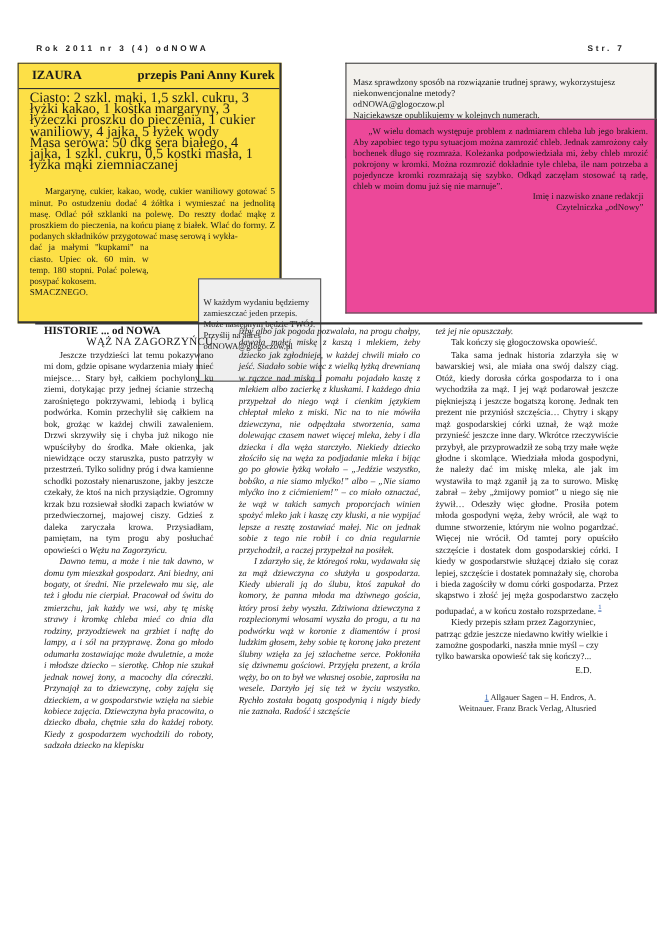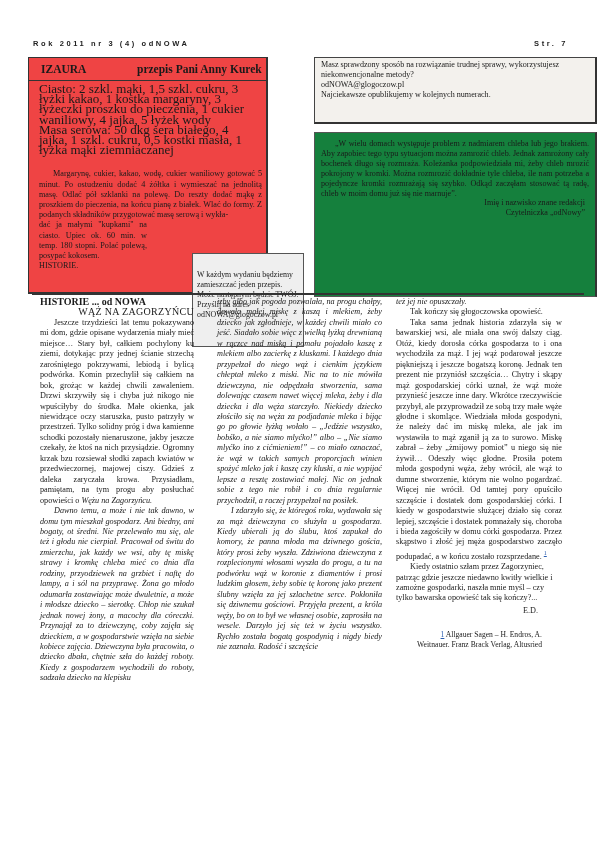--- a/index.html
+++ b/index.html
@@ -4,42 +4,42 @@
 <style>
   html, body { margin: 0; padding: 0; background: #ffffff; }
   body { width: 603px; height: 853px; position: relative; overflow: hidden;
          font-family: "Liberation Serif", serif; color: #1a1a1a; }
   .header { position: absolute; top: 39px; left: 33px; width: 535px; height: 12px;
             font-family: "Liberation Sans", sans-serif; font-weight: bold; font-size: 7.5px;
             letter-spacing: 2.6px; color: #222; }
   .header .left { position: absolute; left: 0; top: 0; }
   .header .right { position: absolute; right: 0; top: 0; }
 
-  .recipe { position: absolute; left: 28px; top: 57px; width: 237px; height: 234px;
-            border: 1.5px solid #333; border-right: 2.5px solid #333; border-bottom: 2.5px solid #333; background: #ef4444; }
+  .recipe { position: absolute; left: 16px; top: 57px; width: 237px; height: 234px;
+            border: 1.5px solid #333; border-right: 2.5px solid #333; border-bottom: 2.5px solid #333; background: #fde047; }
   .recipe-title { height: 22px; border-bottom: 1.5px solid #333; font-weight: bold; font-size: 11.5px;
                   display: flex; align-items: center; padding-left: 12px; }
   .recipe-title .t1 { width: 96px; }
   .recipe-ing { font-size: 13px; line-height: 10.2px; padding: 3px 8px 0 10px; }
   .recipe-body { font-size: 8.2px; line-height: 10.2px; padding: 14px 4px 0 10px; text-align: justify; }
   .recipe-body p { margin: 0; text-indent: 14px; }
   .recipe-body .narrow { width: 108px; text-align: justify; }
   .recipe-body .narrow p { text-indent: 0; }
   .recipe-body .smacz { text-indent: 14px; }
   .tip-box { position: absolute; left: 163px; top: 195px; width: 102px; height: 60px;
              background: #efefef; border: 1px solid #555; font-size: 7.9px; line-height: 10px; padding: 16px 4px; }
 
   .advice { position: absolute; left: 314px; top: 57px; width: 268px; height: 60px;
             background: #f3f1ed; border: 1.5px solid #444; border-right: 2.5px solid #333; border-bottom: 2.5px solid #333;
-            font-size: 8.1px; line-height: 9.9px; padding: 2px 6px; }
+            font-size: 8.1px; line-height: 9.9px; padding: 12px 6px; }
   .advice .just { text-align: justify; text-align-last: justify; }
 
-  .quote { position: absolute; left: 314px; top: 132px; width: 268px; height: 157px;
-           background: #15803d; border: 1.5px solid #555; border-right: 2.5px solid #333;
-           font-size: 8.1px; line-height: 9.9px; padding: 6px 6px 0 6px; }
+  .quote { position: absolute; left: 314px; top: 108px; width: 268px; height: 157px;
+           background: #ec4899; border: 1.5px solid #555; border-right: 2.5px solid #333;
+           font-size: 8.1px; line-height: 9.9px; padding: 6px 6px 12px 6px; }
   .quote .qtext { text-align: justify; text-indent: 14px; margin: 0; }
   .quote .sig { text-align: right; margin: 0; padding-right: 4px; }
 
   .divider { position: absolute; left: 32px; top: 293px; width: 552px; height: 1.5px; background: #333; }
 
   .col { position: absolute; top: 297px; font-size: 8.2px; line-height: 10.45px; text-align: justify; }
   .col p { margin: 0; }
   .col1 { left: 40px; width: 154px; }
   .col2 { left: 217px; width: 165px; font-style: italic; }
   .col3 { left: 396px; width: 166px; }
@@ -67,21 +67,21 @@
     <span>przepis Pani Anny Kurek</span>
   </div>
   <div class="recipe-ing">
     <div>Ciasto: 2 szkl. mąki, 1,5 szkl. cukru, 3 łyżki kakao, 1 kostka margaryny, 3 łyżeczki proszku do pieczenia, 1 cukier waniliowy, 4 jajka, 5 łyżek wody</div>
     <div>Masa serowa: 50 dkg sera białego, 4 jajka, 1 szkl. cukru, 0,5 kostki masła, 1 łyżka mąki ziemniaczanej</div>
   </div>
   <div class="recipe-body">
     <p>Margarynę, cukier, kakao, wodę, cukier waniliowy gotować 5 minut. Po ostudzeniu dodać 4 żółtka i wymieszać na jednolitą masę. Odlać pół szklanki na polewę. Do reszty dodać mąkę z proszkiem do pieczenia, na końcu pianę z białek. Wlać do formy. Z podanych składników przygotować masę serową i wykła-</p>
     <div class="narrow">
       <p>dać ja małymi "kupkami" na ciasto. Upiec ok. 60 min. w temp. 180 stopni. Polać polewą, posypać kokosem.</p>
-      <p class="smacz">HISTORIE.</p>
+      <p class="smacz">SMACZNEGO.</p>
     </div>
   </div>
   <div class="tip-box">
     <div>W każdym wydaniu będziemy zamieszczać jeden przepis. Może następnym będzie TWÓJ.</div>
     <div>Przyślij na adres</div>
     <div>odNOWA@glogoczow.pl</div>
   </div>
 </div>
 
 <div class="advice">
@@ -107,16 +107,16 @@
 
 <div class="col col2">
   <p>izby albo jak pogoda pozwalała, na progu chałpy, dawała małej miskę z kaszą i mlekiem, żeby dziecko jak zgłodnieje, w każdej chwili miało co jeść. Siadało sobie więc z wielką łyżką drewnianą w rączce nad miską i pomału pojadało kaszę z mlekiem albo zacierkę z kluskami. I każdego dnia przypełzał do niego wąż i cienkim językiem chłeptał mleko z miski. Nic na to nie mówiła dziewczyna, nie odpędzała stworzenia, sama dolewając czasem nawet więcej mleka, żeby i dla dziecka i dla węża starczyło. Niekiedy dziecko złościło się na węża za podjadanie mleka i bijąc go po głowie łyżką wołało – „Jedźzie wszystko, bobśko, a nie siamo mlyćko!” albo – „Nie siamo mlyćko ino z cićmieniem!” – co miało oznaczać, że wąż w takich samych proporcjach winien spożyć mleko jak i kaszę czy kluski, a nie wypijać lepsze a resztę zostawiać małej. Nic on jednak sobie z tego nie robił i co dnia regularnie przychodził, a raczej przypełzał na posiłek.</p>
   <p class="ind">I zdarzyło się, że któregoś roku, wydawała się za mąż dziewczyna co służyła u gospodarza. Kiedy ubierali ją do ślubu, ktoś zapukał do komory, że panna młoda ma dziwnego gościa, który prosi żeby wyszła. Zdziwiona dziewczyna z rozplecionymi włosami wyszła do progu, a tu na podwórku wąż w koronie z diamentów i prosi ludzkim głosem, żeby sobie tę koronę jako prezent ślubny wzięła za jej szlachetne serce. Pokłoniła się dziwnemu gościowi. Przyjęła prezent, a króla węży, bo on to był we własnej osobie, zaprosiła na wesele. Darzyło jej się też w życiu wszystko. Rychło została bogatą gospodynią i nigdy biedy nie zaznała. Radość i szczęście</p>
 </div>
 
 <div class="col col3">
   <p class="it">też jej nie opuszczały.</p>
   <p class="ind">Tak kończy się głogoczowska opowieść.</p>
   <p class="ind"><span>Taka sama jednak historia zdarzyła się w bawarskiej wsi, ale miała ona swój dalszy ciąg. Otóż, kiedy dorosła córka gospodarza to i ona wychodziła za mąż. I jej wąż podarował jeszcze piękniejszą i jeszcze bogatszą koronę. Jednak ten prezent nie przyniósł szczęścia… Chytry i skąpy mąż gospodarskiej córki uznał, że wąż może przynieść jeszcze inne dary. Wkrótce rzeczywiście przybył, ale przyprowadził ze sobą trzy małe węże głodne i skomlące. Wiedziała młoda gospodyni, że należy dać im miskę mleka, ale jak im wystawiła to mąż zganił ją za to surowo. Miskę zabrał – żeby „żmijowy pomiot” u niego się nie żywił… Odeszły więc głodne. Prosiła potem młoda gospodyni węża, żeby wrócił, ale wąż to dumne stworzenie, którym nie wolno pogardzać. Więcej nie wrócił. Od tamtej pory opuściło szczęście i dostatek dom gospodarskiej córki. I kiedy w gospodarstwie służącej działo się coraz lepiej, szczęście i dostatek pomnażały się, choroba i bieda zagościły w domu córki gospodarza. Przez skąpstwo i złość jej męża gospodarstwo zaczęło podupadać, a w końcu zostało rozsprzedane.</span> <span class="sup">1</span></p>
-  <p class="ind left-al">Kiedy ostatnio szłam przez Zagorzyniec, patrząc gdzie jeszcze niedawno kwitły wielkie i zamożne gospodarki, naszła mnie myśl – czy tylko bawarska opowieść tak się kończy?...</p>
+  <p class="ind left-al">Kiedy przepis szłam przez Zagorzyniec, patrząc gdzie jeszcze niedawno kwitły wielkie i zamożne gospodarki, naszła mnie myśl – czy tylko bawarska opowieść tak się kończy?...</p>
   <p class="author">E.D.</p>
   <p class="foot"><span class="num">1</span> <span>Allgauer Sagen – H. Endros, A. Weitnauer. Franz Brack Verlag, Altusried</span></p>
 </div>
 
 </body></html>

